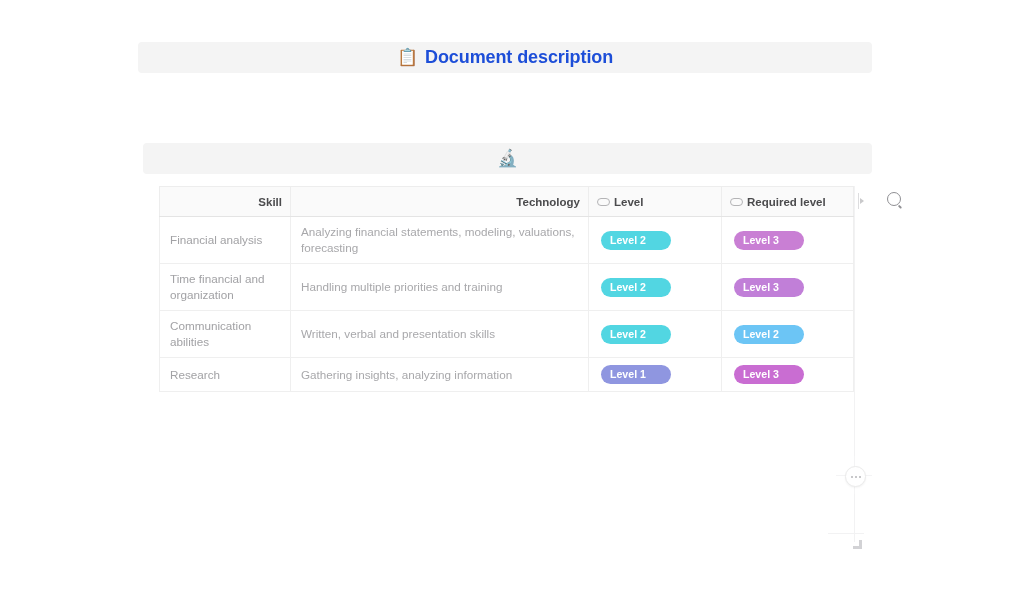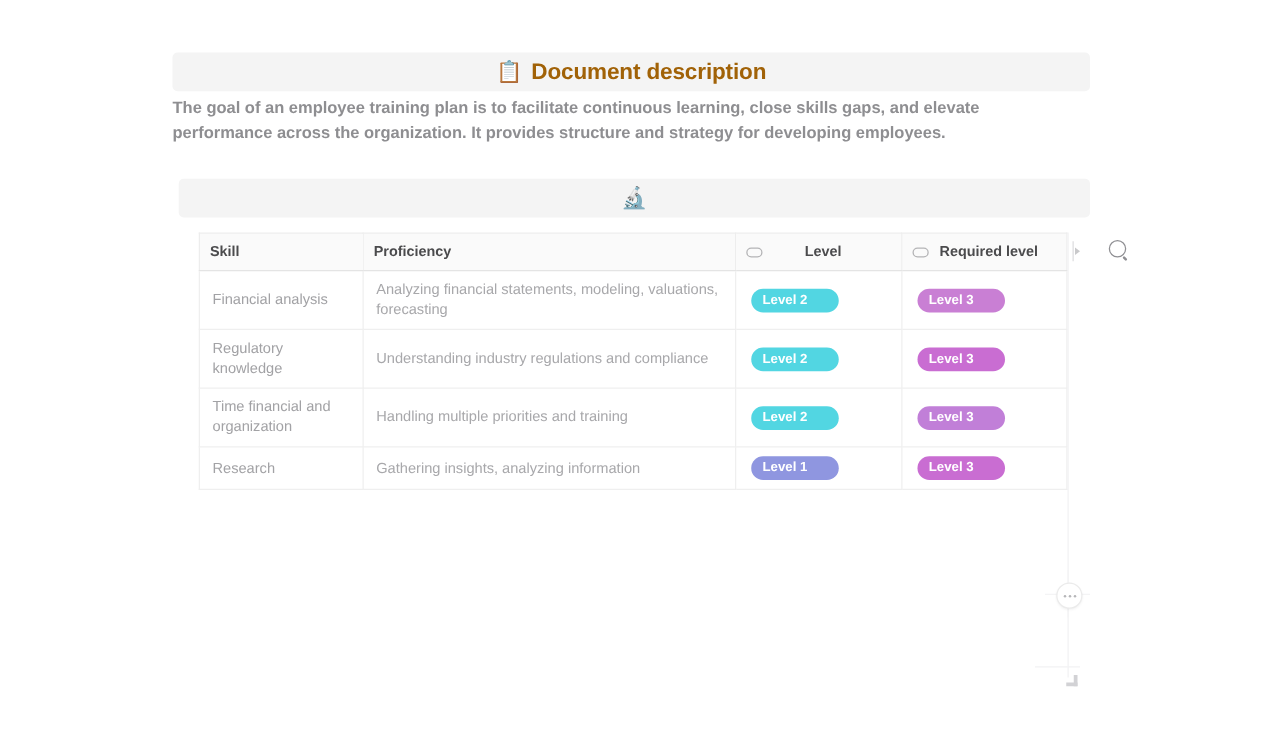--- a/index.html
+++ b/index.html
@@ -34,21 +34,21 @@
     align-items: center;
     gap: 7px;
   }
   .section-banner .banner-emoji {
     font-size: 17px;
     line-height: 1;
   }
   .section-banner .banner-title {
     font-size: 18px;
     font-weight: 700;
-    color: #a16207;
+    color: #1d4ed8;
     letter-spacing: -0.1px;
     white-space: nowrap;
   }
 
   #banner-doc-desc { left: 138px; top: 42px; width: 734px; height: 31px; }
   #banner-skills   { left: 143px; top: 143px; width: 729px; height: 31px; }
 
   
   #doc-paragraph {
     position: absolute;
@@ -91,30 +91,30 @@
     font-weight: 700;
     color: #4b4b4d;
     text-align: center;
     box-sizing: border-box;
     position: relative;
   }
 
   table.skills-table thead th .th-inner {
     display: flex;
     align-items: center;
-    justify-content: flex-start;
+    justify-content: flex-end;
     height: 100%;
     gap: 4px;
   }
   table.skills-table thead th.with-icon .th-inner {
     justify-content: flex-start;
   }
   table.skills-table thead th.with-icon .th-label {
     flex: 1;
-    text-align: center;
+    text-align: left;
     margin-right: 10px;
   }
 
   .pill-icon {
     display: inline-block;
     width: 11px;
     height: 6px;
     border: 1.5px solid #b4b4b6;
     border-radius: 4px;
     flex: 0 0 auto;
@@ -274,21 +274,20 @@
 
 <div id="canvas">
 
   <div id="banner-doc-desc" class="section-banner">
     <div class="banner-inner">
       <span class="banner-emoji">📋</span>
       <span class="banner-title">Document description</span>
     </div>
   </div>
 
-  <div id="doc-paragraph">The goal of an employee training plan is to facilitate continuous learning, close skills gaps, and elevate performance across the organization. It provides structure and strategy for developing employees.</div>
 
   <div id="banner-skills" class="section-banner">
     <div class="banner-inner">
       <span class="banner-emoji">🔬</span>
     </div>
   </div>
 
   <div id="skills-table-wrap">
     <table class="skills-table">
       <colgroup>
@@ -299,21 +298,21 @@
       </colgroup>
       <thead>
         <tr>
           <th>
             <div class="th-inner">
               <span class="th-label">Skill</span>
             </div>
           </th>
           <th>
             <div class="th-inner">
-              <span class="th-label">Proficiency</span>
+              <span class="th-label">Technology</span>
             </div>
           </th>
           <th class="with-icon">
             <div class="th-inner">
               <span class="pill-icon"></span>
               <span class="th-label">Level</span>
             </div>
           </th>
           <th class="with-icon">
             <div class="th-inner">
@@ -324,30 +323,30 @@
         </tr>
       </thead>
       <tbody id="table-body">
           <tr>
             <td class="cell-skill">Financial analysis</td>
             <td class="cell-desc">Analyzing financial statements, modeling, valuations, forecasting</td>
             <td class="cell-badge"><span class="badge" style="background: rgb(82, 214, 226);">Level 2</span></td>
             <td class="cell-badge"><span class="badge" style="background: rgb(201, 127, 212);">Level 3</span></td>
           </tr>
           <tr>
-            <td class="cell-skill">Regulatory knowledge</td>
-            <td class="cell-desc">Understanding industry regulations and compliance</td>
-            <td class="cell-badge"><span class="badge" style="background: rgb(82, 214, 226);">Level 2</span></td>
-            <td class="cell-badge"><span class="badge" style="background: rgb(201, 109, 210);">Level 3</span></td>
-          </tr>
-          <tr>
             <td class="cell-skill">Time financial and organization</td>
             <td class="cell-desc">Handling multiple priorities and training</td>
             <td class="cell-badge"><span class="badge" style="background: rgb(82, 214, 226);">Level 2</span></td>
             <td class="cell-badge"><span class="badge" style="background: rgb(193, 127, 216);">Level 3</span></td>
+          </tr>
+          <tr>
+            <td class="cell-skill">Communication abilities</td>
+            <td class="cell-desc">Written, verbal and presentation skills</td>
+            <td class="cell-badge"><span class="badge" style="background: rgb(82, 214, 226);">Level 2</span></td>
+            <td class="cell-badge"><span class="badge" style="background: rgb(108, 197, 245);">Level 2</span></td>
           </tr>
           <tr>
             <td class="cell-skill">Research</td>
             <td class="cell-desc">Gathering insights, analyzing information</td>
             <td class="cell-badge"><span class="badge" style="background: rgb(143, 150, 224);">Level 1</span></td>
             <td class="cell-badge"><span class="badge" style="background: rgb(201, 109, 210);">Level 3</span></td>
           </tr>
         </tbody>
     </table>
   </div>

